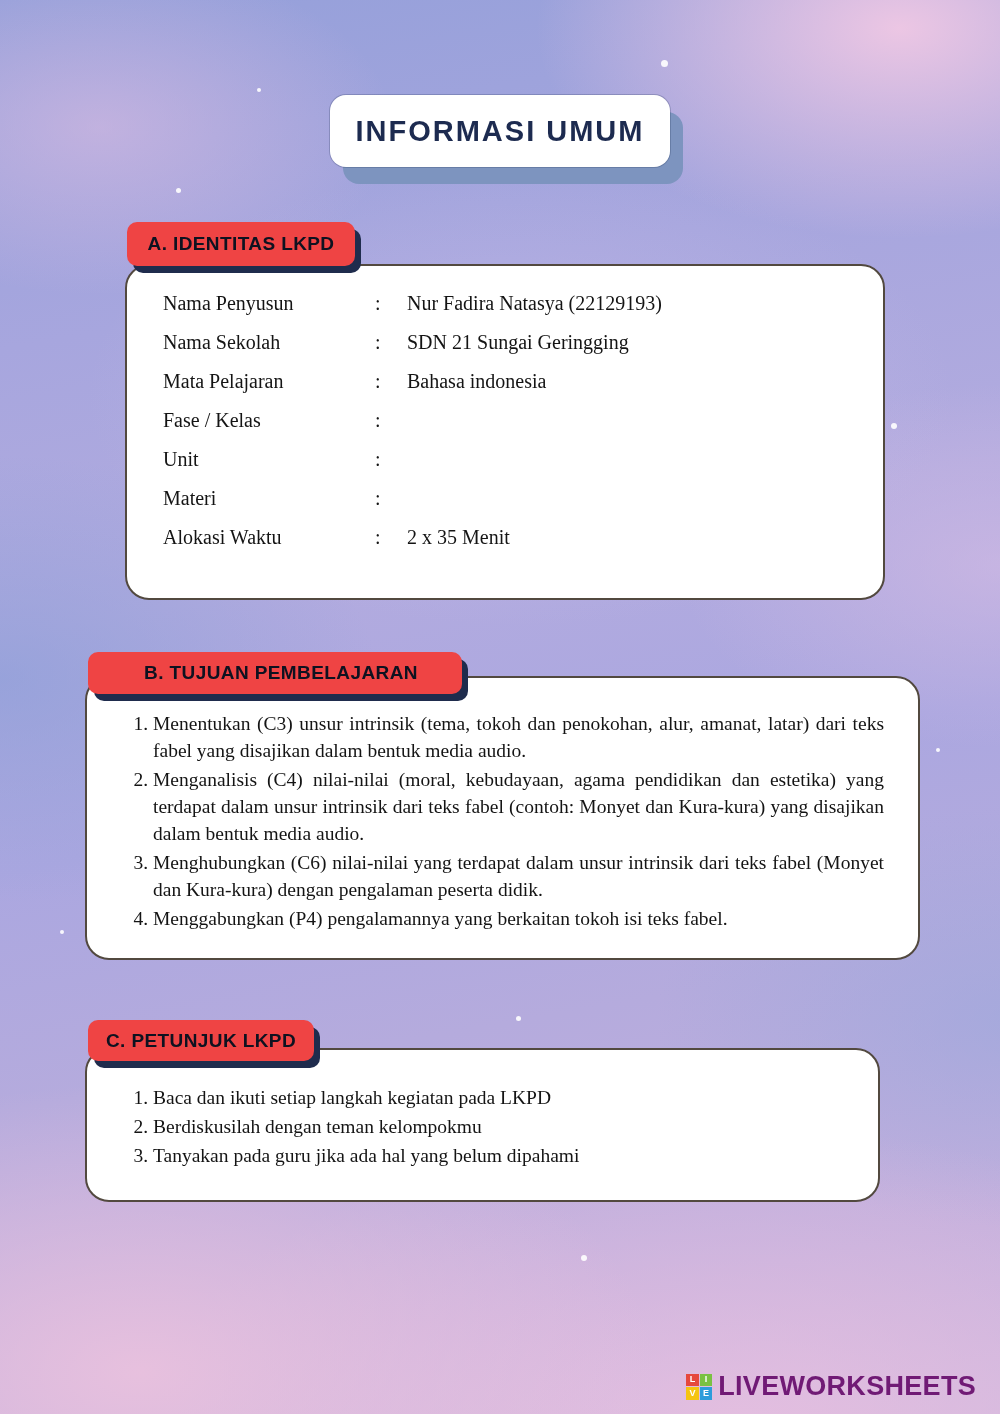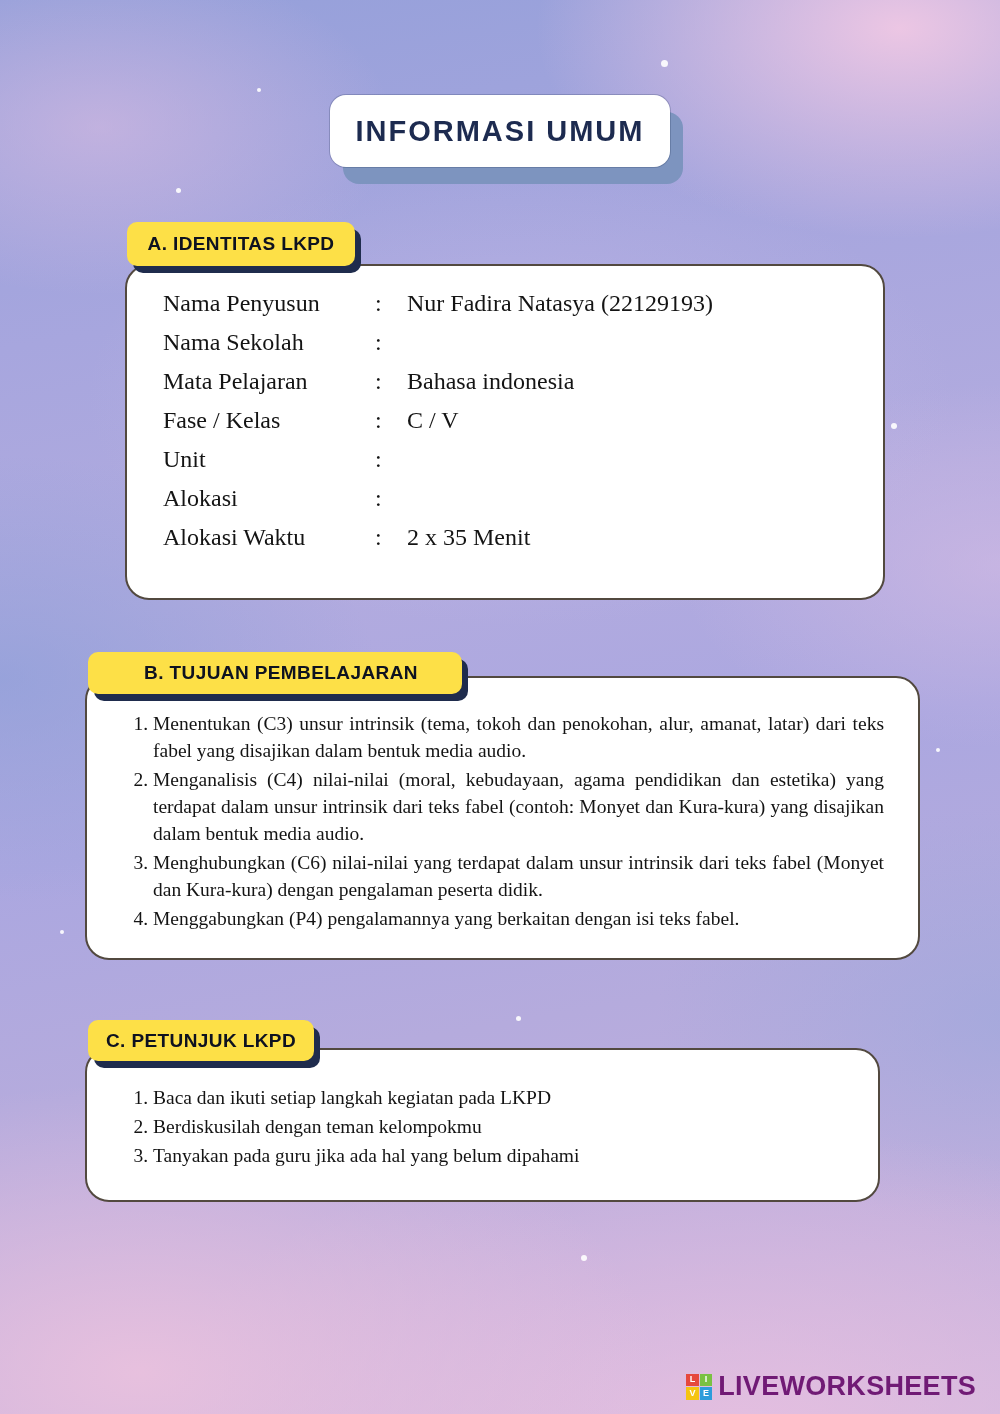--- a/index.html
+++ b/index.html
@@ -23,37 +23,37 @@
 
   
   .title-block{position:absolute;left:330px;top:95px;width:340px;height:72px;z-index:3;padding-left:20px;}
   .title-shadow{position:absolute;left:13px;top:17px;width:340px;height:72px;background:#7d94bf;border-radius:16px;}
   .title-card{position:absolute;left:0;top:0;width:340px;height:72px;background:#ffffff;border-radius:16px;
     display:flex;align-items:center;justify-content:center;box-shadow:0 0 0 1px rgba(40,55,90,.25);}
   .title-card h1{margin:0;font-family:"Liberation Sans", sans-serif;font-weight:bold;font-size:29px;
     letter-spacing:2px;color:#1d2b50;}
 
   
-  .badge{position:absolute;z-index:4;background:#fde047;border-radius:10px;
+  .badge{position:absolute;z-index:4;background:#ef4444;border-radius:10px;
     display:flex;align-items:center;justify-content:center;
     box-shadow:6px 7px 0 0 #1f2c4d;}
   .badge span{font-family:"Liberation Sans", sans-serif;font-weight:bold;font-size:19px;
     letter-spacing:.4px;color:#0e1220;}
   .badge-a{left:127px;top:222px;width:228px;height:44px;}
   .badge-b{left:88px;top:652px;width:362px;height:42px;padding-left:12px;}
   .badge-c{left:88px;top:1020px;width:226px;height:41px;}
 
   
   .card{position:absolute;z-index:2;background:#ffffff;border:2px solid#52493f;border-radius:24px;box-sizing:border-box;}
   .card-a{left:125px;top:264px;width:760px;height:336px;padding:24px 30px 18px 36px;}
   .card-b{left:85px;top:676px;width:835px;height:284px;padding:32px 34px 18px 26px;}
   .card-c{left:85px;top:1048px;width:795px;height:154px;padding:34px 34px 18px 26px;}
 
   
-  .row{display:flex;align-items:flex-end;margin-bottom:13px;font-size:24px;color:#141414;line-height:26px;}
+  .row{display:flex;align-items:flex-end;margin-bottom:13px;font-size:20px;color:#141414;line-height:26px;}
   .row .lbl{width:212px;flex:none;}
   .row .sep{width:32px;flex:none;text-align:left;}
   .row .val{flex:1;}
   .row .val.justify{text-align:justify;}
 
   
   ol.goals, ol.steps{margin:0;padding:0 0 0 40px;font-size:19.5px;color:#141414;}
   ol.goals li{text-align:justify;line-height:27px;margin-bottom:2px;}
   ol.steps li{line-height:28px;margin-bottom:1px;}
 
@@ -92,55 +92,55 @@
   </div>
   <div class="card card-a">
     <div class="row">
       <span class="lbl">Nama Penyusun</span>
       <span class="sep">:</span>
       <span class="val">Nur Fadira Natasya (22129193)</span>
     </div>
     <div class="row">
       <span class="lbl">Nama Sekolah</span>
       <span class="sep">:</span>
+      <span class="val">SDN 21 Sungai Geringging</span>
     </div>
     <div class="row">
       <span class="lbl">Mata Pelajaran</span>
       <span class="sep">:</span>
       <span class="val">Bahasa indonesia</span>
     </div>
     <div class="row">
       <span class="lbl">Fase / Kelas</span>
       <span class="sep">:</span>
-      <span class="val">C / V</span>
     </div>
     <div class="row">
       <span class="lbl">Unit</span>
       <span class="sep">:</span>
     </div>
     <div class="row">
-      <span class="lbl">Alokasi</span>
+      <span class="lbl">Materi</span>
       <span class="sep">:</span>
     </div>
     <div class="row">
       <span class="lbl">Alokasi Waktu</span>
       <span class="sep">:</span>
       <span class="val">2 x 35 Menit</span>
     </div>
   </div>
 
   <div class="badge badge-b">
     <span>B. TUJUAN PEMBELAJARAN</span>
   </div>
   <div class="card card-b">
     <ol class="goals">
       <li>Menentukan (C3) unsur intrinsik (tema, tokoh dan penokohan, alur, amanat, latar) dari teks fabel yang disajikan dalam bentuk media audio.</li>
       <li>Menganalisis (C4) nilai-nilai (moral, kebudayaan, agama pendidikan dan estetika) yang terdapat dalam unsur intrinsik dari teks fabel (contoh: Monyet dan Kura-kura) yang disajikan dalam bentuk media audio.</li>
       <li>Menghubungkan (C6) nilai-nilai yang terdapat dalam unsur intrinsik dari teks fabel (Monyet dan Kura-kura) dengan pengalaman peserta didik.</li>
-      <li>Menggabungkan (P4) pengalamannya yang berkaitan dengan isi teks fabel.</li>
+      <li>Menggabungkan (P4) pengalamannya yang berkaitan tokoh isi teks fabel.</li>
     </ol>
   </div>
 
   <div class="badge badge-c">
     <span>C. PETUNJUK LKPD</span>
   </div>
   <div class="card card-c">
     <ol class="steps">
       <li>Baca dan ikuti setiap langkah kegiatan pada LKPD</li>
       <li>Berdiskusilah dengan teman kelompokmu</li>

